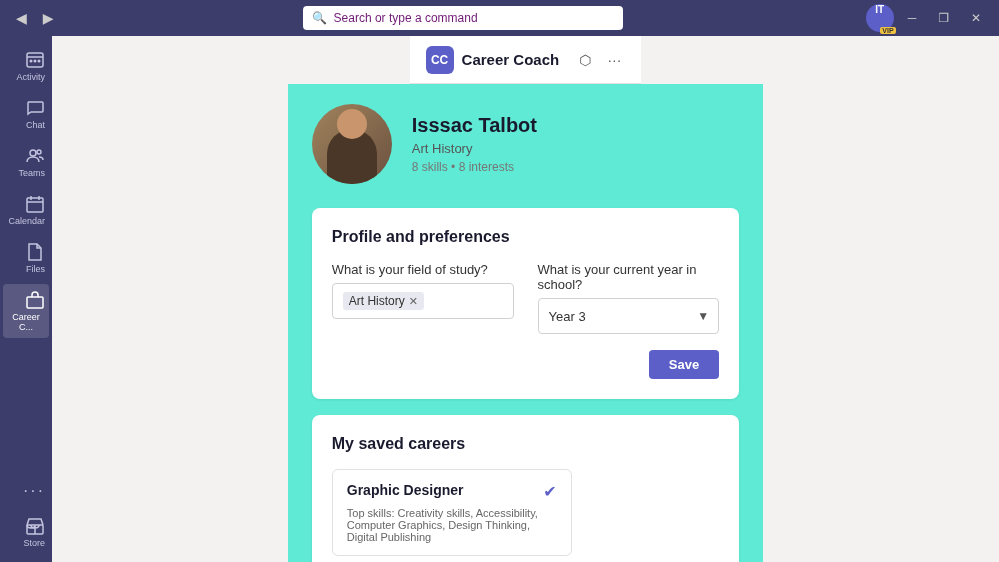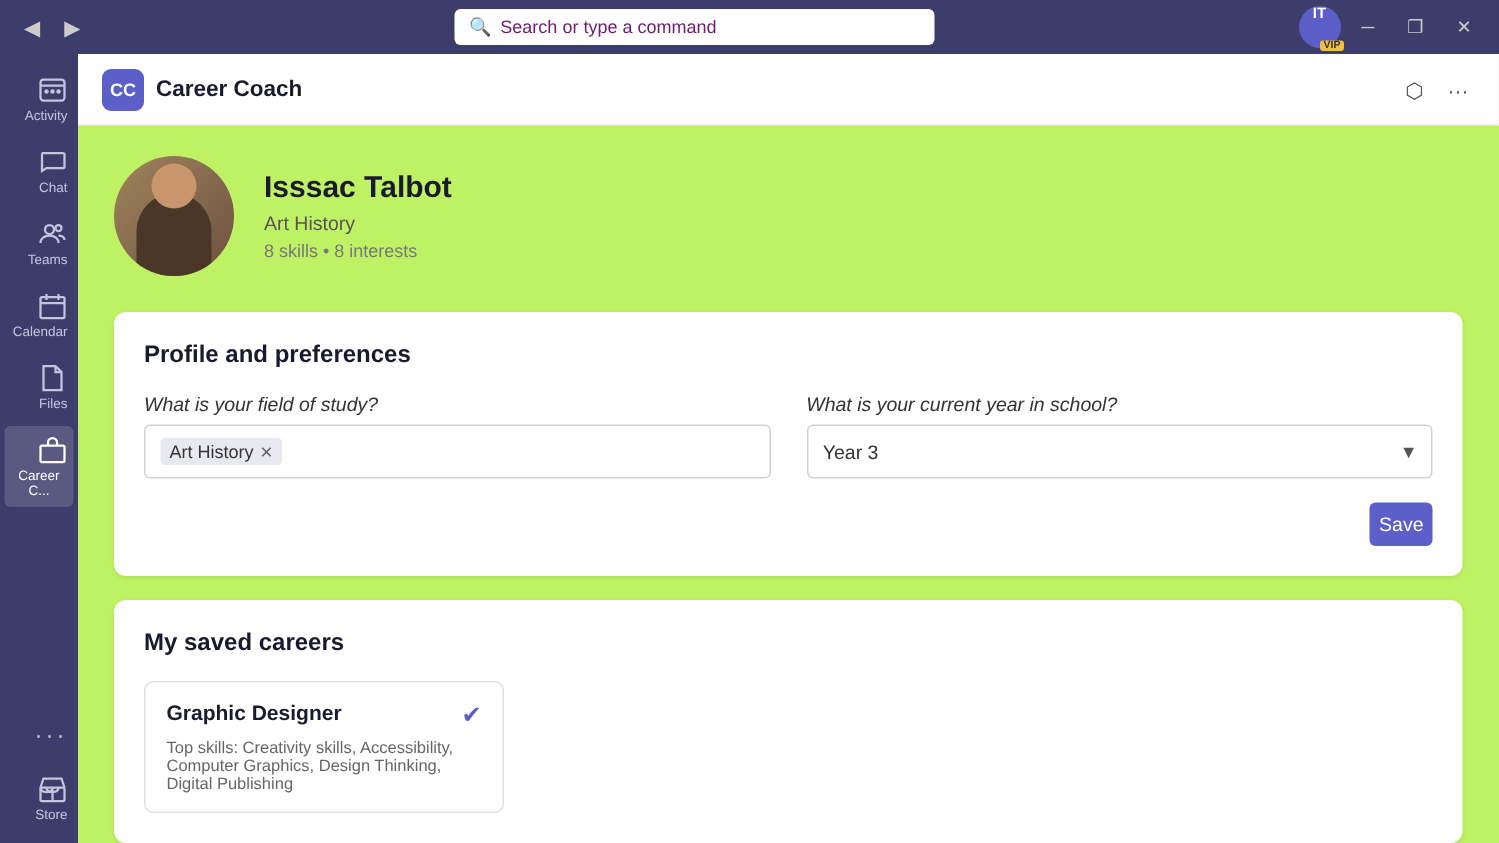--- a/index.html
+++ b/index.html
@@ -59,20 +59,21 @@
 
     
     .main-area {
       margin-top: 36px;
       margin-left: 52px;
       flex: 1;
       display: flex;
       flex-direction: column;
       height: calc(562px - 36px);
       overflow: hidden;
+      align-items: center;
     }
 
     
     .app-topbar {
       background: white;
       border-bottom: 1px solid #e1e1e1;
       display: flex;
       align-items: center;
       padding: 0 16px;
       height: 48px;
@@ -97,21 +98,21 @@
     .nav-item.active { color: #5b5fc7; border-bottom-color: #5b5fc7; font-weight: 600; }
     .app-topbar-right { margin-left: auto; display: flex; gap: 8px; }
     .icon-btn {
       background: none; border: none; cursor: pointer;
       color: #555; font-size: 14px; padding: 4px;
     }
 
     
     .content {
       flex: 1; overflow-y: auto; padding: 20px 24px;
-      background: #bef264;
+      background: #5eead4;
     }
 
     
     .profile-header {
       display: flex; align-items: center; gap: 20px; margin-bottom: 24px;
     }
     .profile-info { display: flex; flex-direction: column; gap: 4px; }
     .profile-name { font-size: 20px; font-weight: 600; color: #1a1a2e; }
     .profile-major { font-size: 13px; color: #555; }
     .profile-stats { font-size: 12px; color: #777; }
@@ -120,21 +121,21 @@
     .card {
       background: white; border-radius: 8px;
       padding: 20px; margin-bottom: 16px;
       box-shadow: 0 1px 3px rgba(0,0,0,0.08);
     }
     .card-title { font-size: 16px; font-weight: 600; color: #1a1a2e; margin-bottom: 4px; }
 
     
     .form-row { display: flex; gap: 24px; margin-bottom: 16px; }
     .form-group { display: flex; flex-direction: column; gap: 6px; flex: 1; }
-    .form-label { font-size: 13px; color: #333; font-weight: 500; font-style: italic; }
+    .form-label { font-size: 13px; color: #333; font-weight: 500; }
     .tag-input {
       border: 1px solid #d1d1d1; border-radius: 4px;
       padding: 6px 10px; display: flex; align-items: center; gap: 6px;
       min-height: 36px; background: white;
     }
     .tag {
       background: #e8e8f0; border-radius: 3px;
       padding: 2px 6px; font-size: 12px; color: #333;
       display: flex; align-items: center; gap: 4px;
     }
@@ -145,22 +146,22 @@
       padding: 6px 30px 6px 10px; font-size: 13px; color: #333;
       background: white; height: 36px; appearance: none; cursor: pointer;
     }
     .select-arrow {
       position: absolute; right: 10px; top: 50%; transform: translateY(-50%);
       pointer-events: none; color: #555; font-size: 12px;
     }
     .form-actions { display: flex; justify-content: flex-end; gap: 8px; }
     .btn-save {
       background: #5b5fc7; color: white; border: none;
-      border-radius: 4px; padding: 7px 6px; font-size: 13px;
-      cursor: pointer; font-weight: 400;
+      border-radius: 4px; padding: 7px 20px; font-size: 13px;
+      cursor: pointer; font-weight: 700;
     }
     .btn-cancel {
       background: white; color: #333; border: 1px solid #d1d1d1;
       border-radius: 4px; padding: 7px 20px; font-size: 13px;
       cursor: pointer; font-weight: 500;
     }
 
     
     .career-item {
       border: 1px solid #e1e1e1; border-radius: 6px;

